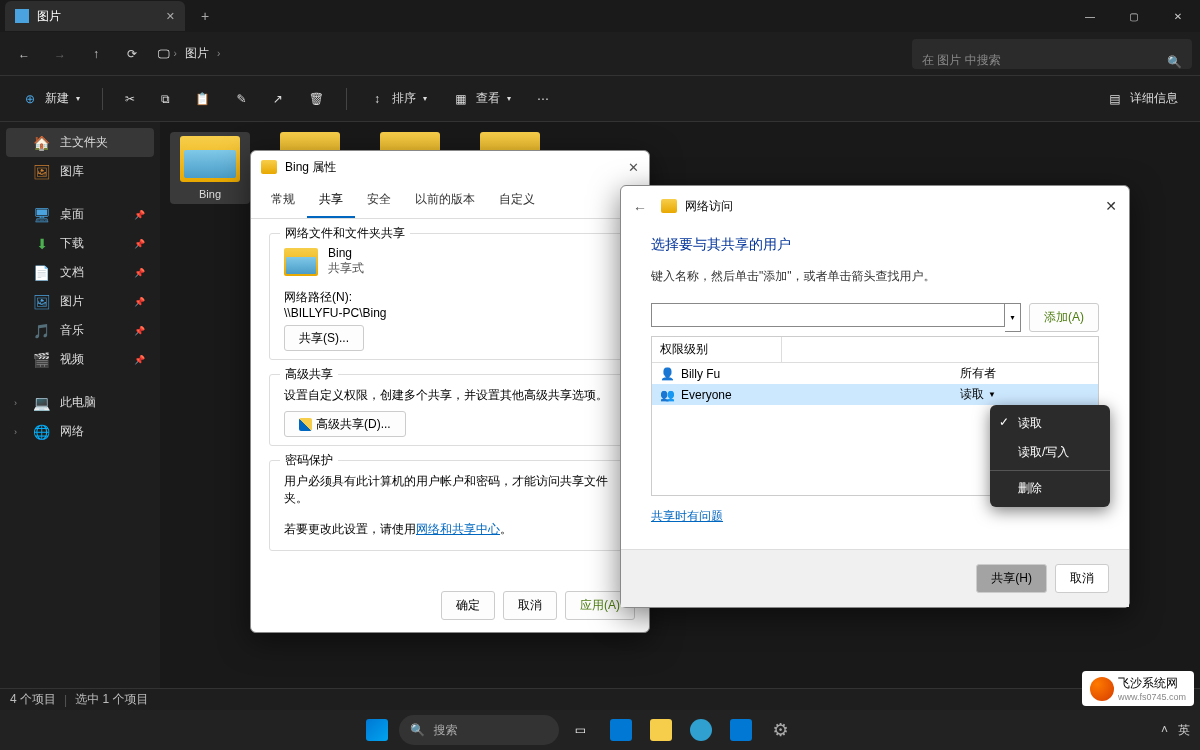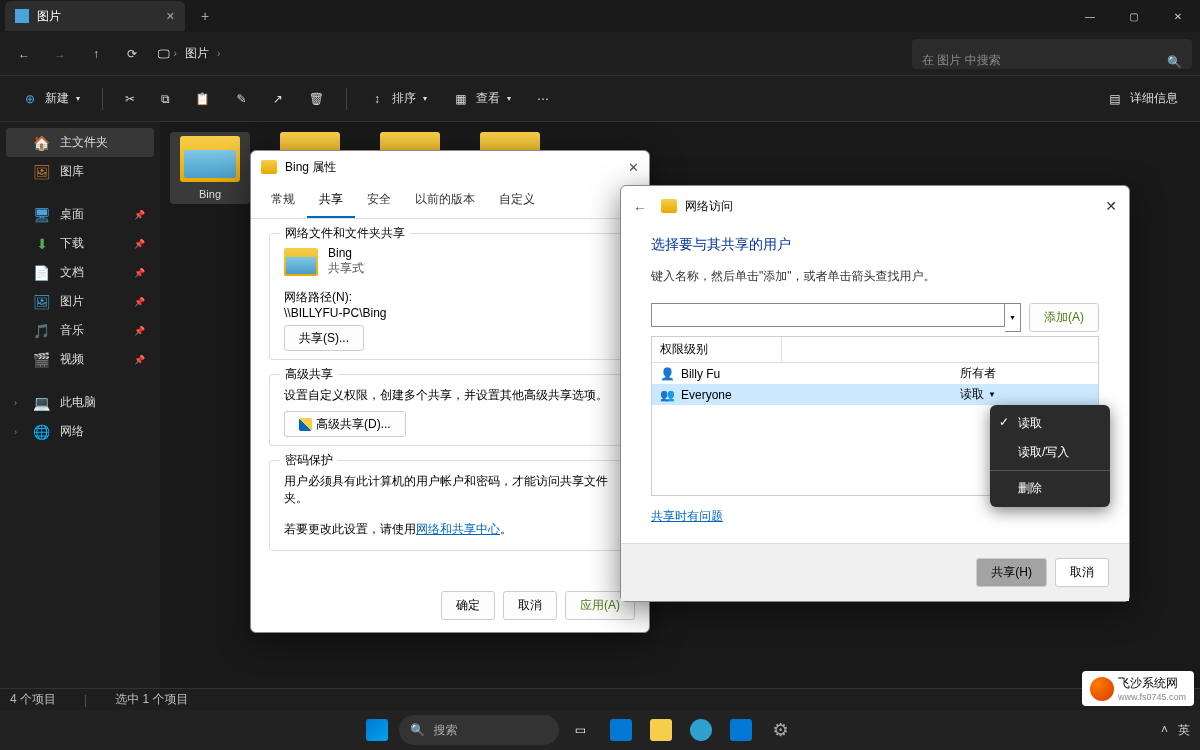--- a/index.html
+++ b/index.html
@@ -36,21 +36,21 @@
 .sbgap{height:14px}
 .sbchev{color:#888;font-size:9px;width:10px}
 
 .content{flex:1;background:#191919;padding:10px;display:flex;gap:20px;align-items:flex-start}
 .folder{display:flex;flex-direction:column;align-items:center;width:80px;gap:6px}
 .folder.sel{background:#3a3a3a;border-radius:4px;padding:4px}
 .foldericon{width:60px;height:46px;background:linear-gradient(#f7ce4b,#e8a800);border-radius:3px;position:relative}
 .foldericon.thumb::before{content:"";position:absolute;left:4px;top:14px;right:4px;bottom:4px;background:linear-gradient(#7fc8e8,#4a9dc8);border-radius:2px}
 .folder .lbl{color:#ddd;font-size:11px}
 
-.statusbar{position:absolute;bottom:40px;left:0;right:0;height:22px;background:#1e1e1e;border-top:1px solid #333;display:flex;align-items:center;padding:0 10px;color:#bbb;font-size:11px;gap:28px}
+.statusbar{position:absolute;bottom:40px;left:0;right:0;height:22px;background:#1e1e1e;border-top:1px solid #333;display:flex;align-items:center;padding:0 10px;color:#bbb;font-size:11px;gap:8px}
 
 .taskbar{position:absolute;bottom:0;left:0;right:0;height:40px;background:#222;display:flex;align-items:center;justify-content:center;gap:4px}
 .tbicon{width:36px;height:36px;display:flex;align-items:center;justify-content:center;border-radius:4px}
 .tbicon .sq{width:22px;height:22px;border-radius:3px}
 .tbsearch{width:160px;height:30px;background:#333;border-radius:16px;display:flex;align-items:center;padding:0 12px;color:#aaa;gap:8px}
 .tbtray{margin-left:auto;display:flex;align-items:center;gap:10px;padding-right:10px;color:#ccc}
 
 .dialog{position:absolute;background:#fff;color:#000;border-radius:6px;box-shadow:0 8px 30px rgba(0,0,0,.5);border:1px solid #888}
 .dlg-title{height:32px;display:flex;align-items:center;padding:0 10px;gap:8px;font-size:12px}
 .dlg-title .ficon{width:16px;height:14px;background:linear-gradient(#f7ce4b,#e8a800);border-radius:2px}
@@ -65,21 +65,21 @@
 .btn{border:1px solid #ccc;background:#fdfdfd;padding:5px 14px;border-radius:3px;cursor:pointer;font-size:12px}
 .btn.dis{color:#4d7c0f}
 .link{color:#0067c0;text-decoration:underline;cursor:pointer}
 .dlg-foot{display:flex;justify-content:flex-end;gap:8px;padding:12px 14px}
 .shield{width:13px;height:13px;background:linear-gradient(45deg,#0067c0 50%,#f7ce4b 50%);border-radius:2px;display:inline-block;vertical-align:middle;margin-right:4px}
 
 .dialog2{position:absolute;background:#fff;color:#000;border:1px solid #888;border-radius:6px;box-shadow:0 8px 30px rgba(0,0,0,.5)}
 .d2head{height:40px;display:flex;align-items:center;padding:0 12px}
 .d2head .back{color:#555;font-size:14px;margin-right:14px}
 .d2head .x{margin-left:auto;color:#333;font-size:14px}
-.d2body{padding:10px 30px 18px}
+.d2body{padding:10px 30px 24px}
 .d2body h3{font-size:14px;margin-bottom:14px;color:#003399;font-weight:normal}
 .combo{display:flex;gap:8px;margin:18px 0 4px}
 .combo input{flex:1;border:1px solid #888;height:24px;padding:0 6px}
 .combo .dd{width:16px;border:1px solid #888;border-left:none;display:flex;align-items:center;justify-content:center;font-size:8px}
 .table{border:1px solid #ccc;height:160px;margin-top:2px}
 .thead{display:flex;background:#fff;border-bottom:1px solid #ddd}
 .thead span{padding:4px 8px;border-right:1px solid #ddd}
 .trow{display:flex;padding:2px 8px;align-items:center;gap:6px}
 .trow.sel{background:#cce8ff}
 .trow .perm{margin-left:auto;display:flex;align-items:center;gap:4px}

